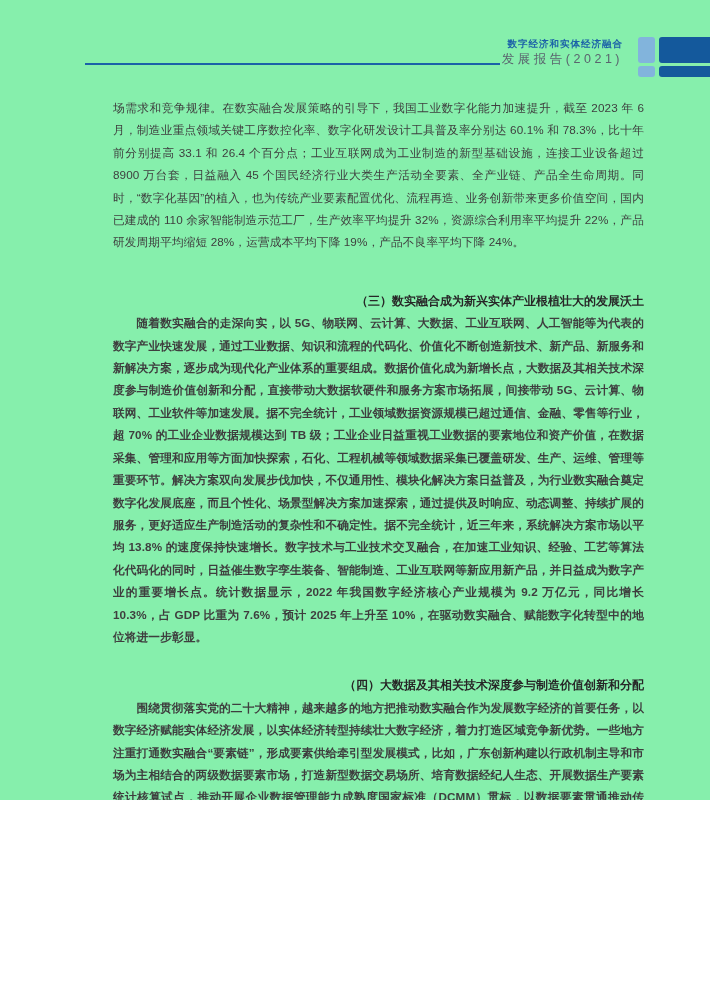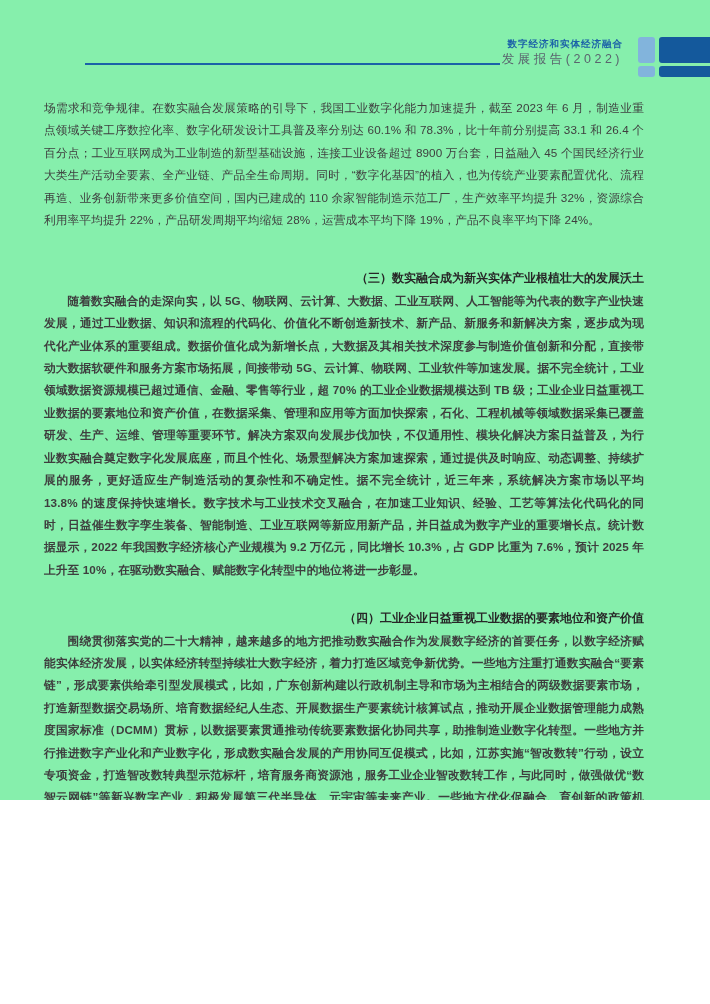--- a/index.html
+++ b/index.html
@@ -51,21 +51,21 @@
   .decor-col { display: flex; flex-direction: column; gap: 3px; }
   .decor-col.light { width: 17px; }
   .decor-col.dark  { width: 51px; }
   .decor-col.light .seg { background: #82B4DC; border-radius: 3px; }
   .decor-col.dark  .seg { background: #14599C; border-radius: 3px 0 0 3px; }
   .seg.big   { height: 26px; }
   .seg.small { height: 11px; }
 
   
   .content {
-    padding: 97px 66px 0 44px;
+    padding: 97px 66px 0 113px;
   }
   .body-text {
     margin: 0;
     font-size: 11.7px;
     line-height: 22.4px;
     letter-spacing: 0.1px;
     color: #3E3E3E;
     text-align: justify;
   }
   .body-text.indent { text-indent: 2em; font-weight: bold; }
@@ -101,42 +101,42 @@
 </style>
 </head>
 <body>
 
 <div class="page">
 
   <div class="header-rule"></div>
 
   <div class="header-titles">
     <div class="header-title-small">数字经济和实体经济融合</div>
-    <div class="header-title-large">发展报告(2022)</div>
+    <div class="header-title-large">发展报告(2021)</div>
   </div>
 
   <div class="header-decor">
     <div class="decor-col light">
       <div class="seg big"></div>
       <div class="seg small"></div>
     </div>
     <div class="decor-col dark">
       <div class="seg big"></div>
       <div class="seg small"></div>
     </div>
   </div>
 
   <div class="content">
     <p class="body-text">场需求和竞争规律。在数实融合发展策略的引导下，我国工业数字化能力加速提升，截至 2023 年 6 月，制造业重点领域关键工序数控化率、数字化研发设计工具普及率分别达 60.1% 和 78.3%，比十年前分别提高 33.1 和 26.4 个百分点；工业互联网成为工业制造的新型基础设施，连接工业设备超过 8900 万台套，日益融入 45 个国民经济行业大类生产活动全要素、全产业链、产品全生命周期。同时，“数字化基因”的植入，也为传统产业要素配置优化、流程再造、业务创新带来更多价值空间，国内已建成的 110 余家智能制造示范工厂，生产效率平均提升 32%，资源综合利用率平均提升 22%，产品研发周期平均缩短 28%，运营成本平均下降 19%，产品不良率平均下降 24%。</p>
 
     <h3 class="section-heading">（三）数实融合成为新兴实体产业根植壮大的发展沃土</h3>
 
     <p class="body-text indent">随着数实融合的走深向实，以 5G、物联网、云计算、大数据、工业互联网、人工智能等为代表的数字产业快速发展，通过工业数据、知识和流程的代码化、价值化不断创造新技术、新产品、新服务和新解决方案，逐步成为现代化产业体系的重要组成。数据价值化成为新增长点，大数据及其相关技术深度参与制造价值创新和分配，直接带动大数据软硬件和服务方案市场拓展，间接带动 5G、云计算、物联网、工业软件等加速发展。据不完全统计，工业领域数据资源规模已超过通信、金融、零售等行业，超 70% 的工业企业数据规模达到 TB 级；工业企业日益重视工业数据的要素地位和资产价值，在数据采集、管理和应用等方面加快探索，石化、工程机械等领域数据采集已覆盖研发、生产、运维、管理等重要环节。解决方案双向发展步伐加快，不仅通用性、模块化解决方案日益普及，为行业数实融合奠定数字化发展底座，而且个性化、场景型解决方案加速探索，通过提供及时响应、动态调整、持续扩展的服务，更好适应生产制造活动的复杂性和不确定性。据不完全统计，近三年来，系统解决方案市场以平均 13.8% 的速度保持快速增长。数字技术与工业技术交叉融合，在加速工业知识、经验、工艺等算法化代码化的同时，日益催生数字孪生装备、智能制造、工业互联网等新应用新产品，并日益成为数字产业的重要增长点。统计数据显示，2022 年我国数字经济核心产业规模为 9.2 万亿元，同比增长 10.3%，占 GDP 比重为 7.6%，预计 2025 年上升至 10%，在驱动数实融合、赋能数字化转型中的地位将进一步彰显。</p>
 
-    <h3 class="section-heading second">（四）工业企业日益重视工业数据的要素地位和资产价值</h3>
+    <h3 class="section-heading second">（四）大数据及其相关技术深度参与制造价值创新和分配</h3>
 
     <p class="body-text indent">围绕贯彻落实党的二十大精神，越来越多的地方把推动数实融合作为发展数字经济的首要任务，以数字经济赋能实体经济发展，以实体经济转型持续壮大数字经济，着力打造区域竞争新优势。一些地方注重打通数实融合“要素链”，形成要素供给牵引型发展模式，比如，广东创新构建以行政机制主导和市场为主相结合的两级数据要素市场，打造新型数据交易场所、培育数据经纪人生态、开展数据生产要素统计核算试点，推动开展企业数据管理能力成熟度国家标准（DCMM）贯标，以数据要素贯通推动传统要素数据化协同共享，助推制造业数字化转型。一些地方并行推进数字产业化和产业数字化，形成数实融合发展的产用协同互促模式，比如，江苏实施“智改数转”行动，设立专项资金，打造智改数转典型示范标杆，培育服务商资源池，服务工业企业智改数转工作，与此同时，做强做优“数智云网链”等新兴数字产业，积极发展第三代半导体、元宇宙等未来产业。一些地方优化促融合、育创新的政策机制，形成满足数实融合需求的营商环境涵养模式，比如洛阳市在指导意见的基础上，实施专项支持工程，发布转型指南、场景清单、转型标准，引导第三方开展评估问诊，运用数字技术手段支撑服务型政府，优化利企便民流程、提高对企服务效率。</p>
   </div>
 
   <div class="page-footer">
     <span class="page-number">003</span>
     <div class="footer-bar"></div>
   </div>
 
 </div>

